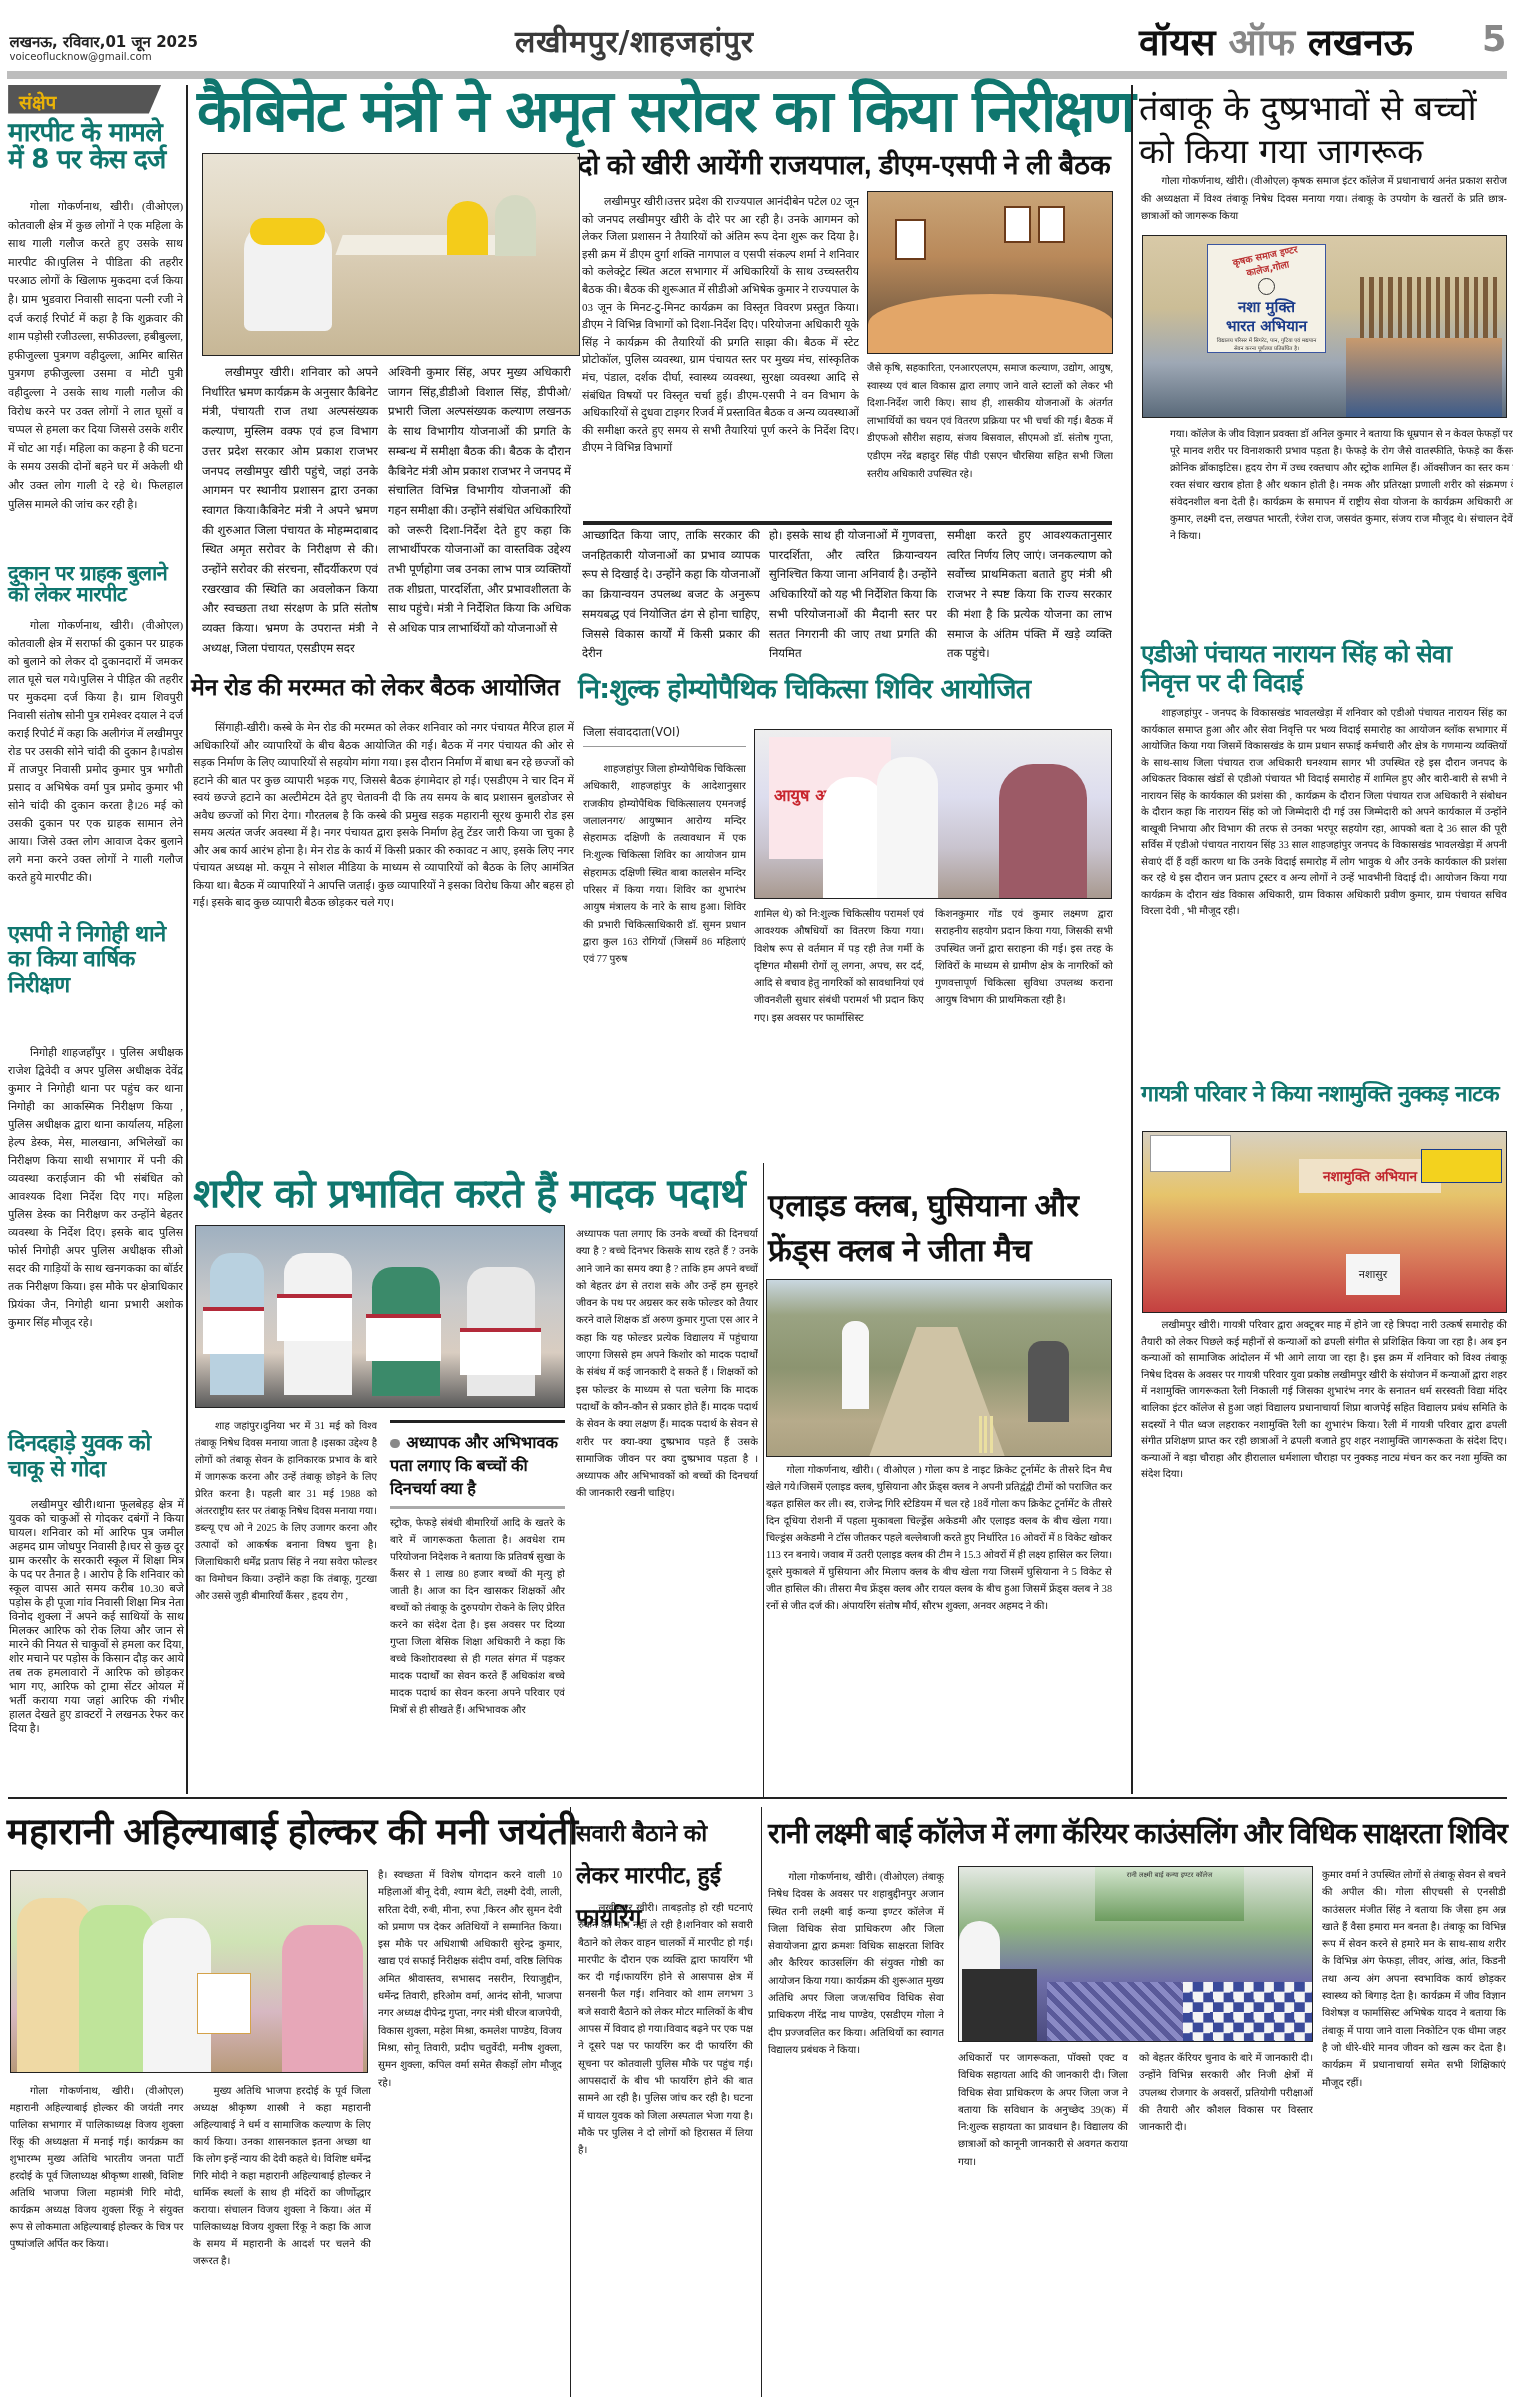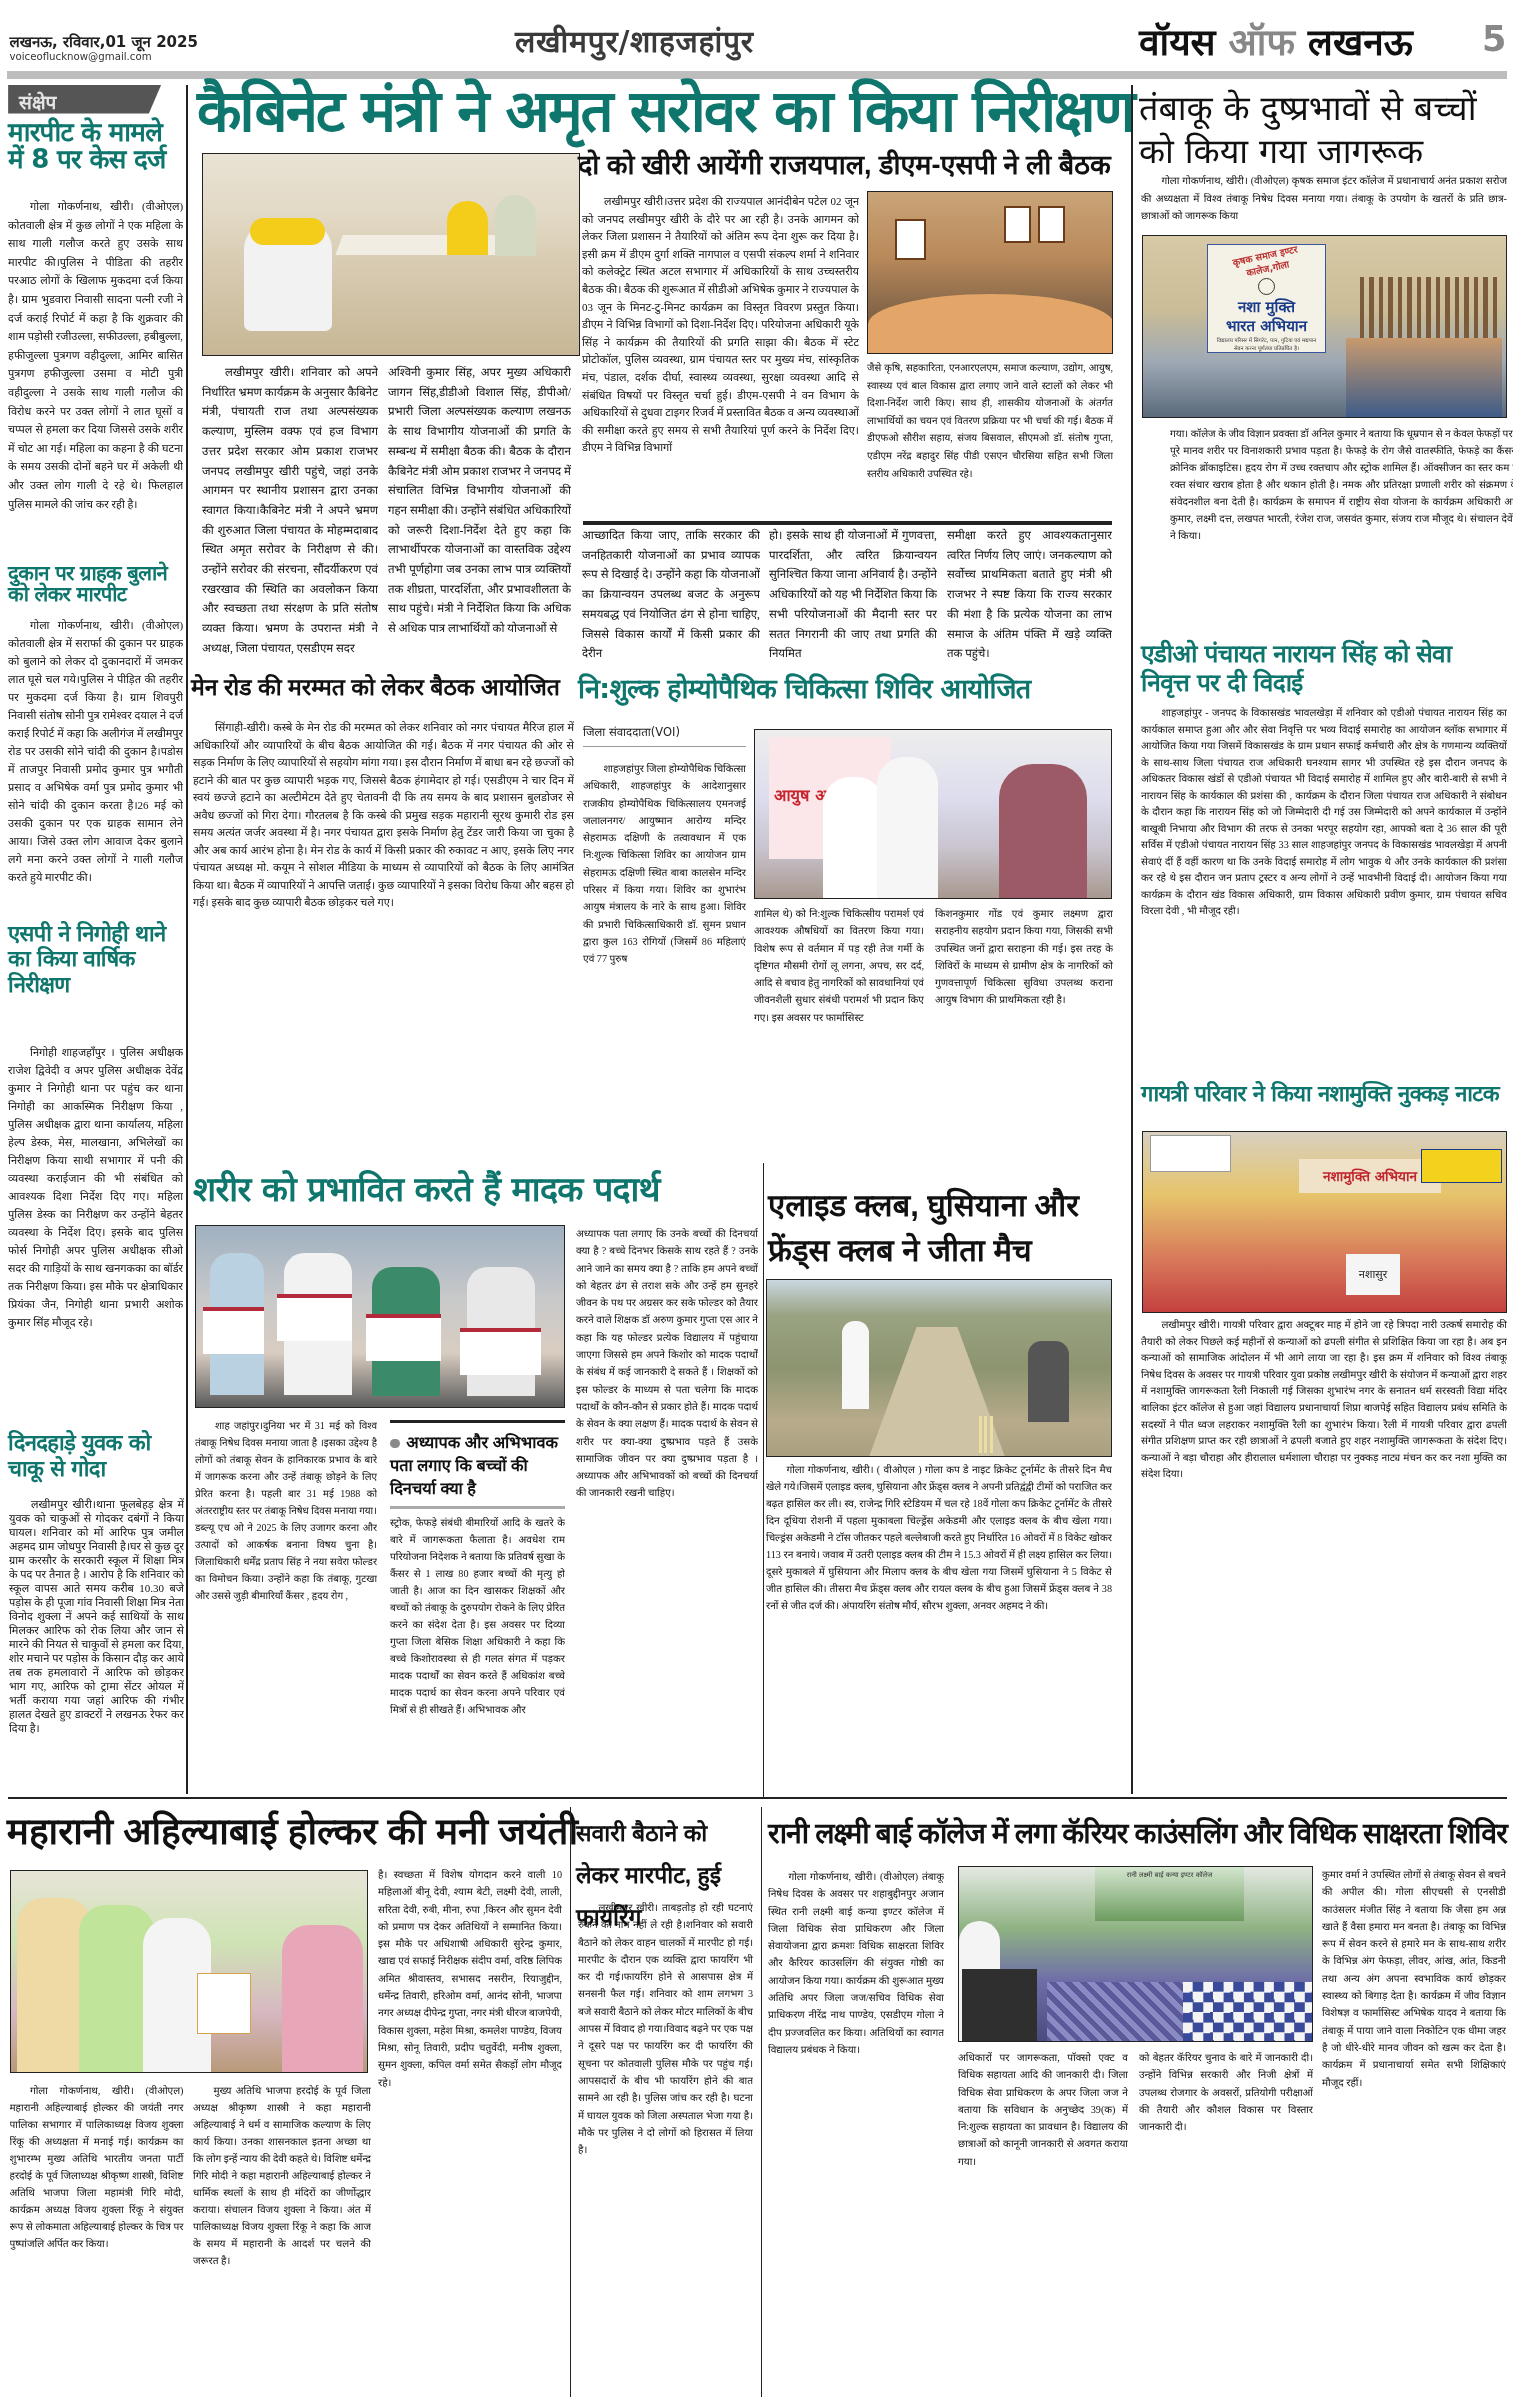--- a/index.html
+++ b/index.html
@@ -14,21 +14,21 @@
 .mh-page{left:1482px;top:19px;font-size:35px;font-weight:900;color:#888}
 .grey-bar{left:6.8px;top:71px;width:1500px;height:8.1px;background:#bdbdbd}
 .vline{background:#222;width:2px}
 .hline{background:#222;height:4.1px}
 .hline.thin{height:1.4px;background:#999}
 .hline.grey{background:#aaa;height:2.7px}
 .hd{font-family:"DejaVu Sans","Liberation Sans",sans-serif;font-weight:900;color:#0f766e;line-height:1.05;letter-spacing:-0.7px}
 .hd-cond{font-family:"Liberation Sans","DejaVu Sans",sans-serif;font-weight:700;line-height:1.1;transform-origin:left top}
 .body{font-family:"Liberation Serif","DejaVu Serif",serif;font-size:11.5px;line-height:19.7px;text-align:justify;color:#111;overflow:hidden}
 .body p{text-indent:2em}
-.tag{background:#555;color:#e5e5e5;font-size:19px;font-weight:bold;padding:4.1px 11px;clip-path:polygon(0 0,100% 0,92% 100%,0 100%)}
+.tag{background:#555;color:#eab308;font-size:19px;font-weight:bold;padding:4.1px 11px;clip-path:polygon(0 0,100% 0,92% 100%,0 100%)}
 .photo{border:1.4px solid #222;overflow:hidden}
 .ph-meeting{background:linear-gradient(180deg,#e9e3d5 0%,#e2d9c5 30%,#d8cbb2 55%,#c7b796 100%)}
 .ph-conf{background:linear-gradient(180deg,#c9a477 0%,#b9895a 40%,#8a6a4a 70%,#6b4f38 100%)}
 .ph-school{background:linear-gradient(180deg,#d8c9a7 0%,#cbbd96 40%,#9ea8b5 70%,#5a6a7a 100%)}
 .ph-clinic{background:linear-gradient(180deg,#eee 0%,#dde 40%,#c9c4cf 70%,#a8998f 100%)}
 .ph-folder{background:linear-gradient(180deg,#9fb0c0 0%,#c8c9ca 40%,#d9cdc1 70%,#5b5b5b 100%)}
 .ph-cricket{background:linear-gradient(180deg,#c9d7e0 0%,#9aa382 20%,#8c9470 50%,#b7ab8b 80%,#aaa080 100%)}
 .ph-rally{background:linear-gradient(180deg,#d8d0c0 0%,#e6c46b 35%,#d87a5a 70%,#c44040 100%)}
 .ph-award{background:linear-gradient(180deg,#e8e4d8 0%,#cfe3b5 35%,#d7b8c2 70%,#b89a7a 100%)}
 .ph-college{background:linear-gradient(180deg,#e4e9e3 0%,#8fb383 35%,#6f6fa8 65%,#4a4a7e 100%)}
@@ -170,21 +170,21 @@
   <div style="position:absolute;left:122px;top:27px;width:61px;height:142px;background:#f6f6f6;border-radius:27px 27px 0 0"></div>
   <div style="position:absolute;left:244px;top:34px;width:88px;height:136px;background:#9c5a66;border-radius:34px 34px 0 0"></div>
 </div>
 <div class="abs body" style="left:754px;top:905px;width:170px;height:251px;font-size:10.2px;line-height:17.3px">
     <p style="text-indent:0">शामिल थे) को नि:शुल्क चिकित्सीय परामर्श एवं आवश्यक औषधियों का वितरण किया गया। विशेष रूप से वर्तमान में पड़ रही तेज गर्मी के दृष्टिगत मौसमी रोगों लू लगना, अपच, सर दर्द, आदि से बचाव हेतु नागरिकों को सावधानियां एवं जीवनशैली सुधार संबंधी परामर्श भी प्रदान किए गए। इस अवसर पर फार्मासिस्ट</p>
   </div>
 <div class="abs body" style="left:935px;top:905px;width:178px;height:251px;font-size:10.2px;line-height:17.3px">
     <p style="text-indent:0">किशनकुमार गोंड एवं कुमार लक्ष्मण द्वारा सराहनीय सहयोग प्रदान किया गया, जिसकी सभी उपस्थित जनों द्वारा सराहना की गई। इस तरह के शिविरों के माध्यम से ग्रामीण क्षेत्र के नागरिकों को गुणवत्तापूर्ण चिकित्सा सुविधा उपलब्ध कराना आयुष विभाग की प्राथमिकता रही है।</p>
   </div>
 
-<div class="abs hd" style="left:193px;top:1172px;width:563px;font-size:34px;white-space:nowrap">शरीर को प्रभावित करते हैं मादक पदार्थ</div>
+<div class="abs hd" style="left:193px;top:1172px;width:563px;font-size:40px;white-space:nowrap">शरीर को प्रभावित करते हैं मादक पदार्थ</div>
 <div class="abs photo ph-folder" style="left:195px;top:1225px;width:370px;height:183px">
   <div style="position:absolute;left:13.6px;top:27px;width:54px;height:142px;background:#b9d1e0;border-radius:20.3px 20.3px 0 0"></div>
   <div style="position:absolute;left:88px;top:27px;width:68px;height:142px;background:#f2f2f2;border-radius:20.3px 20.3px 0 0"></div>
   <div style="position:absolute;left:176px;top:41px;width:68px;height:129px;background:#3b8a6a;border-radius:20.3px 20.3px 0 0"></div>
   <div style="position:absolute;left:271px;top:41px;width:68px;height:129px;background:#e8e8e8;border-radius:20.3px 20.3px 0 0"></div>
   <div style="position:absolute;left:6.8px;top:81px;width:61px;height:47px;background:#fff;border-top:4.1px solid #b32a3a"></div>
   <div style="position:absolute;left:81px;top:68px;width:75px;height:47px;background:#fff;border-top:4.1px solid #b32a3a"></div>
   <div style="position:absolute;left:170px;top:88px;width:75px;height:47px;background:#fff;border-top:4.1px solid #b32a3a"></div>
   <div style="position:absolute;left:264px;top:102px;width:81px;height:47px;background:#fff;border-top:4.1px solid #b32a3a"></div>
 </div>

